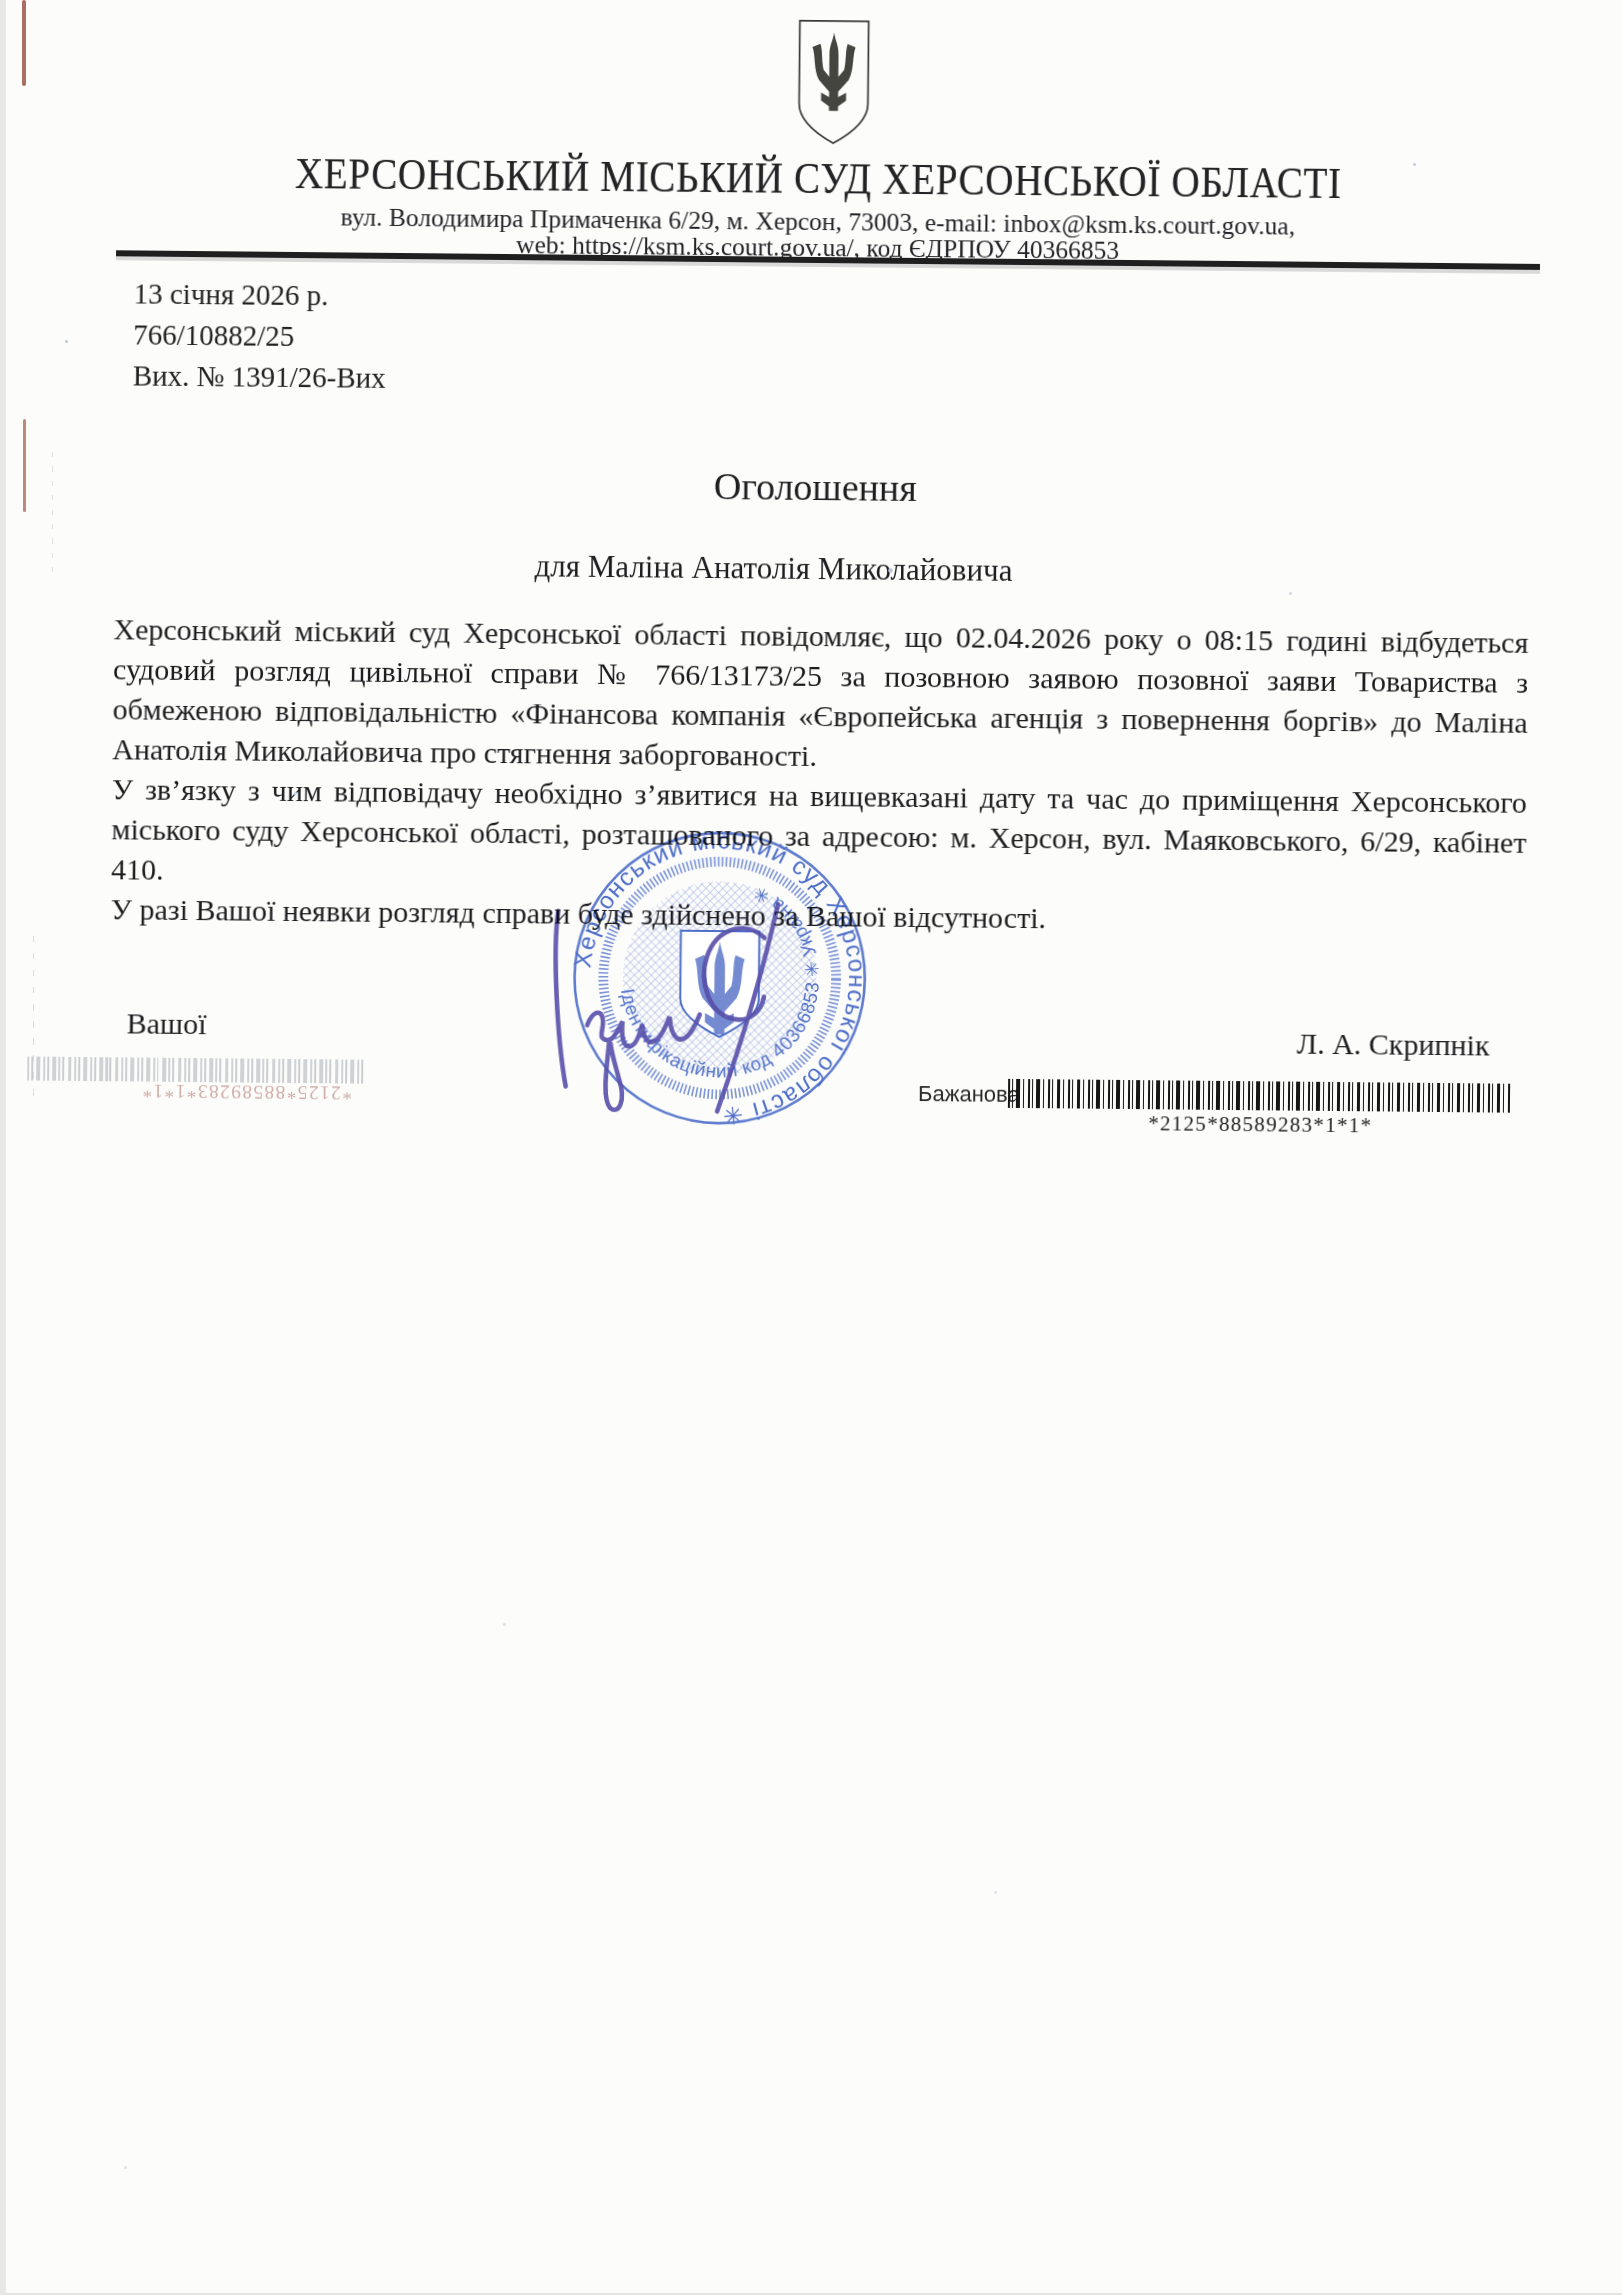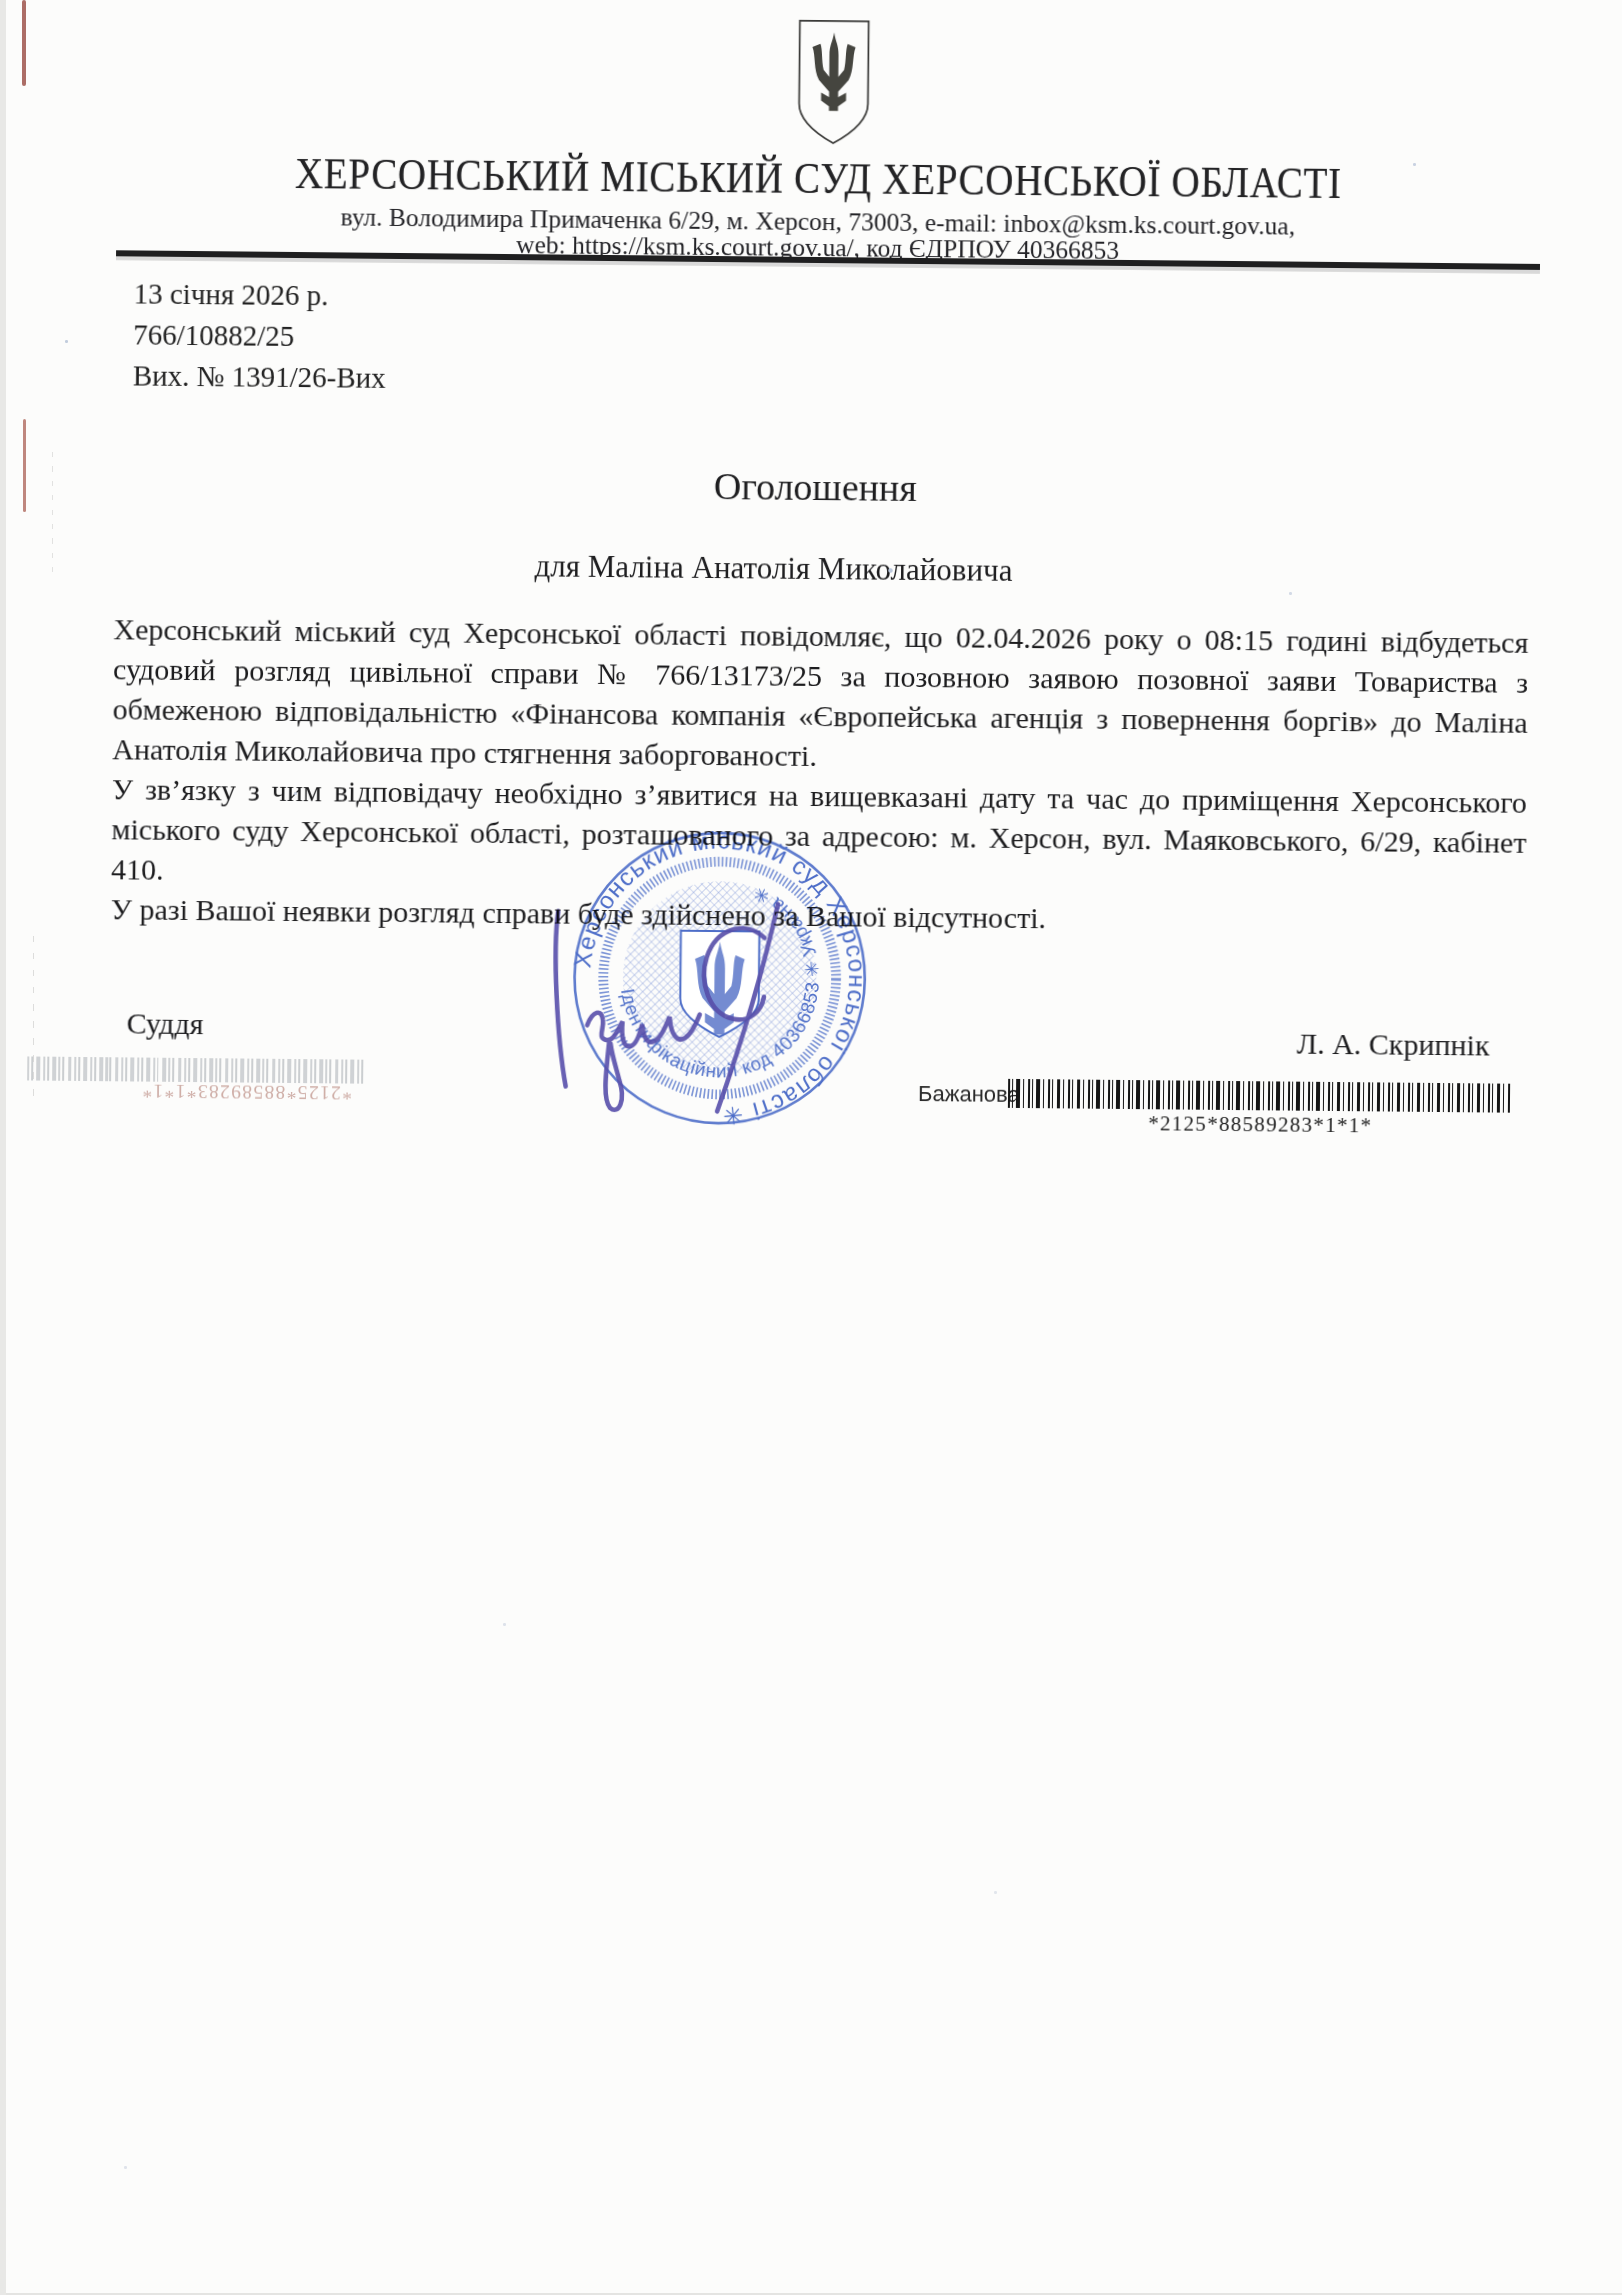--- a/index.html
+++ b/index.html
@@ -100,21 +100,21 @@
 
     <div class="doc-title">Оголошення</div>
     <div class="addressee">для Маліна Анатолія Миколайовича</div>
 
     <div class="body-text">
       <p>Херсонський міський суд Херсонської області повідомляє, що 02.04.2026 року о 08:15 годині відбудеться судовий розгляд цивільної справи № 766/13173/25 за позовною заявою позовної заяви Товариства з обмеженою відповідальністю «Фінансова компанія «Європейська агенція з повернення боргів» до Маліна Анатолія Миколайовича про стягнення заборгованості.</p>
       <p>У зв’язку з чим відповідачу необхідно з’явитися на вищевказані дату та час до приміщення Херсонського міського суду Херсонської області, розташованого за адресою: м. Херсон, вул. Маяковського, 6/29, кабінет 410.</p>
       <p>У разі Вашої неявки розгляд справи буде здійснено за Вашої відсутності.</p>
     </div>
 
-    <div class="role">Суддя</div>
+    <div class="role">Вашої</div>
     <div class="judge-name">Л. А. Скрипнік</div>
 
     <svg class="stamp-svg" width="353" height="327" viewBox="0 0 540 500">
       <defs>
         <pattern id="xh" width="9" height="9" patternUnits="userSpaceOnUse" patternTransform="rotate(45)">
           <path d="M0,0 L0,9" stroke="#5272cc" stroke-width="1.3"></path>
           <path d="M0,0 L9,0" stroke="#5272cc" stroke-width="1.1"></path>
         </pattern>
         <path id="ringOuter" d="M 264,240 m -198,0 a 198,198 0 1,1 396,0 a 198,198 0 1,1 -396,0"></path>
         <path id="ringInner" d="M 264,240 m -152,0 a 152,152 0 1,0 304,0 a 152,152 0 1,0 -304,0"></path>

